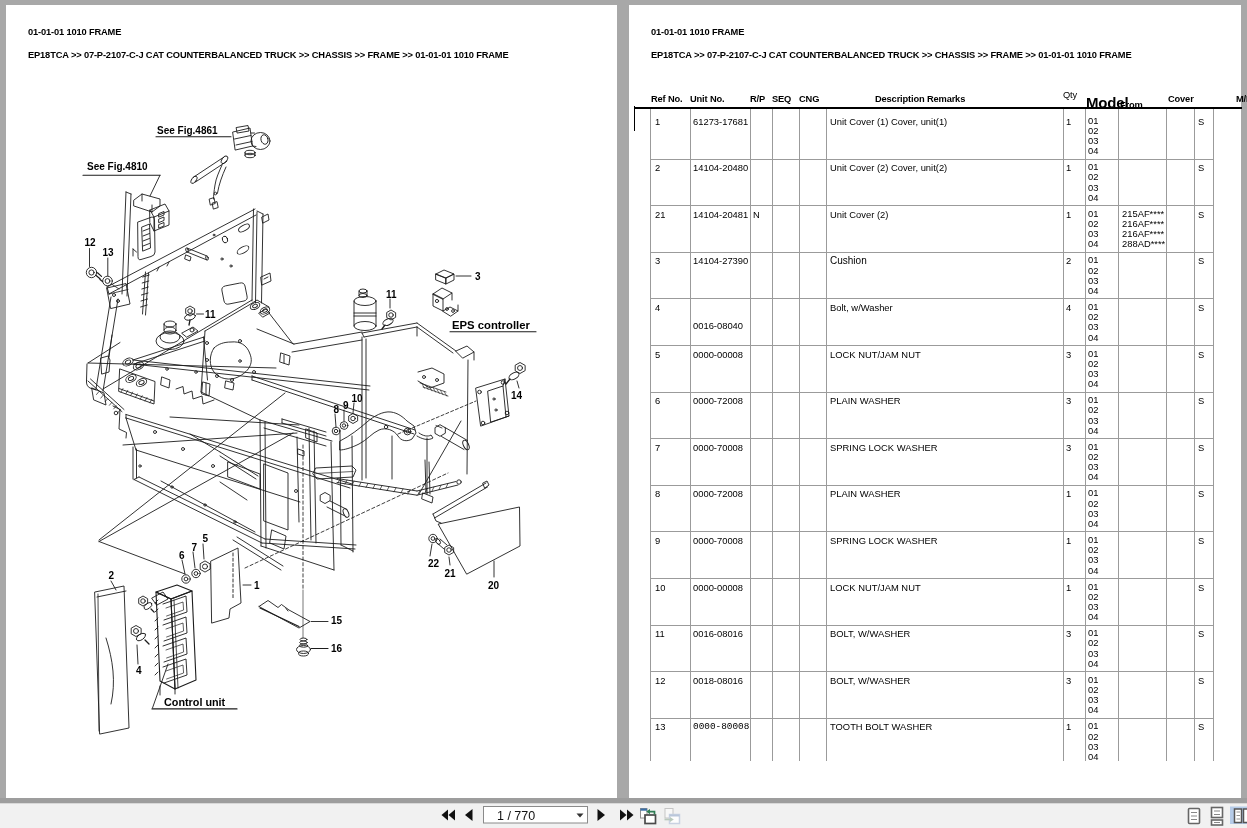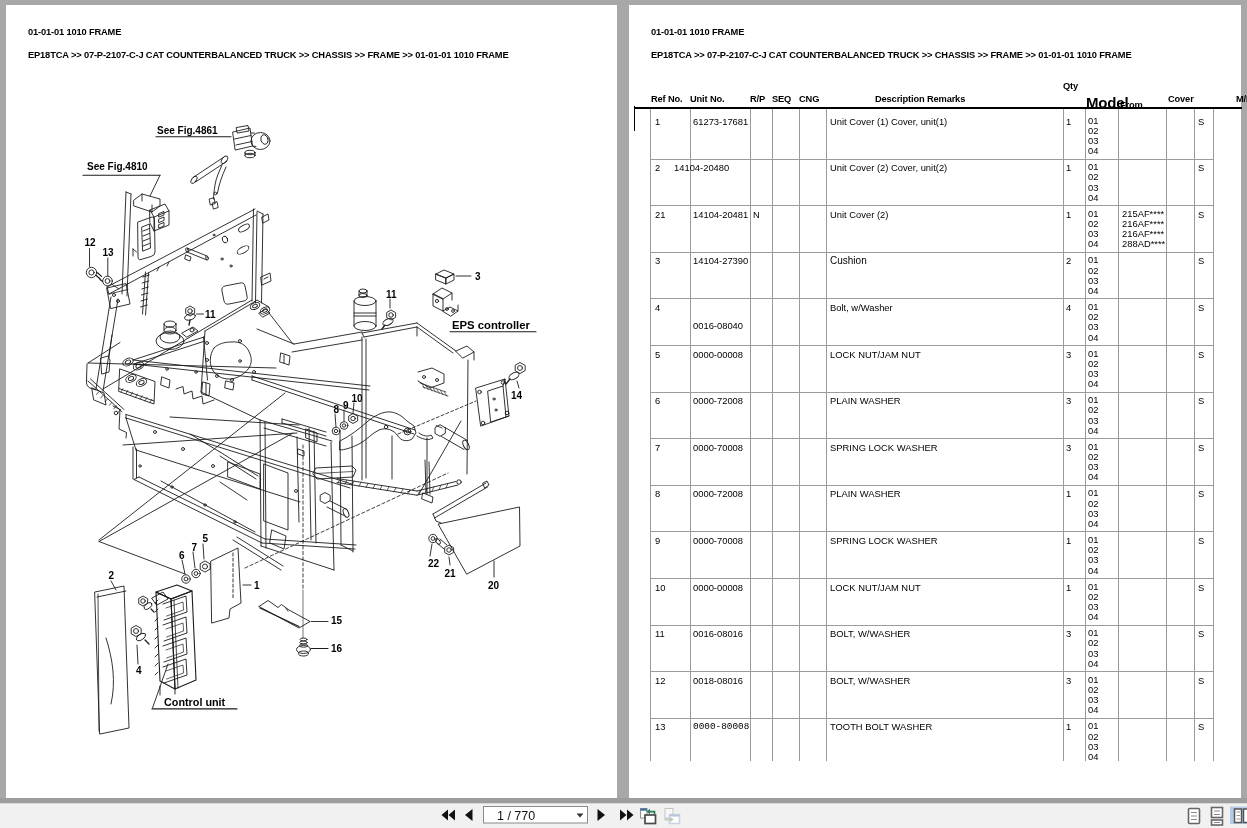--- a/index.html
+++ b/index.html
@@ -20,21 +20,21 @@
 
 <div class="t" style="left:651px;top:50px;font-size:9.3px;font-weight:bold;letter-spacing:-0.15px;">EP18TCA &gt;&gt; 07-P-2107-C-J CAT COUNTERBALANCED TRUCK &gt;&gt; CHASSIS &gt;&gt; FRAME &gt;&gt; 01-01-01 1010 FRAME</div>
 
 <div>
 <div class="t" style="left:651px;top:94px;font-size:9.3px;font-weight:bold;letter-spacing:-0.15px;">Ref No.</div>
 <div class="t" style="left:690px;top:94px;font-size:9.3px;font-weight:bold;letter-spacing:-0.15px;">Unit No.</div>
 <div class="t" style="left:750px;top:94px;font-size:9.3px;font-weight:bold;letter-spacing:-0.15px;">R/P</div>
 <div class="t" style="left:772px;top:94px;font-size:9.3px;font-weight:bold;letter-spacing:-0.15px;">SEQ</div>
 <div class="t" style="left:799px;top:94px;font-size:9.3px;font-weight:bold;letter-spacing:-0.15px;">CNG</div>
 <div class="t" style="left:875px;top:94px;font-size:9.3px;font-weight:bold;letter-spacing:-0.15px;">Description Remarks</div>
-<div class="t" style="left:1063px;top:81px;font-size:9.3px;font-weight:bold;letter-spacing:-0.15px;">Qty</div>
+<div class="t" style="left:1063px;top:90px;font-size:9.3px;font-weight:normal;letter-spacing:-0.15px;">Qty</div>
 <div class="t" style="left:1086px;top:94px;font-size:15px;font-weight:bold;letter-spacing:-0.15px;">Model</div>
 <div class="t" style="left:1120px;top:94px;font-size:9.3px;font-weight:bold;letter-spacing:-0.15px;margin-top:6px;">From</div>
 <div class="t" style="left:1168px;top:94px;font-size:9.3px;font-weight:bold;letter-spacing:-0.15px;">Cover</div>
 <div class="t" style="left:1196px;top:94px;font-size:9.3px;font-weight:bold;letter-spacing:-0.15px;padding-left:40px;">M/R</div>
 </div>
 
 <div class="abs" style="left:634px;top:106.5px;width:608px;height:2.4px;background:#000;"></div>
 
 <div class="abs" style="left:634px;top:106px;width:1.4px;height:25px;background:#000;"></div>
 
@@ -73,21 +73,21 @@
 <div class="t" style="left:655px;top:115.5px;font-size:9.4px;">1</div>
 <div class="t" style="left:693px;top:115.5px;font-size:9.4px;">61273-17681</div>
 <div class="t" style="left:830px;top:115.5px;font-size:9.4px;">Unit Cover (1) Cover, unit(1)</div>
 <div class="t" style="left:1066px;top:115.5px;font-size:9.4px;">1</div>
 <div class="t" style="left:1088px;top:115.5px;font-size:9.4px;line-height:10.2px;">01<br>02<br>03<br>04</div>
 <div class="t" style="left:1198px;top:115.5px;font-size:9.4px;">S</div>
 </div>
 
 <div>
 <div class="t" style="left:655px;top:162.1px;font-size:9.4px;">2</div>
-<div class="t" style="left:674px;top:162.1px;font-size:9.4px;">14104-20480</div>
+<div class="t" style="left:693px;top:162.1px;font-size:9.4px;">14104-20480</div>
 <div class="t" style="left:830px;top:162.1px;font-size:9.4px;">Unit Cover (2) Cover, unit(2)</div>
 <div class="t" style="left:1066px;top:162.1px;font-size:9.4px;">1</div>
 <div class="t" style="left:1088px;top:162.1px;font-size:9.4px;line-height:10.2px;">01<br>02<br>03<br>04</div>
 <div class="t" style="left:1198px;top:162.1px;font-size:9.4px;">S</div>
 </div>
 
 <div>
 <div class="t" style="left:655px;top:208.7px;font-size:9.4px;">21</div>
 <div class="t" style="left:693px;top:208.7px;font-size:9.4px;">14104-20481</div>
 <div class="t" style="left:753px;top:208.7px;font-size:9.4px;">N</div>

